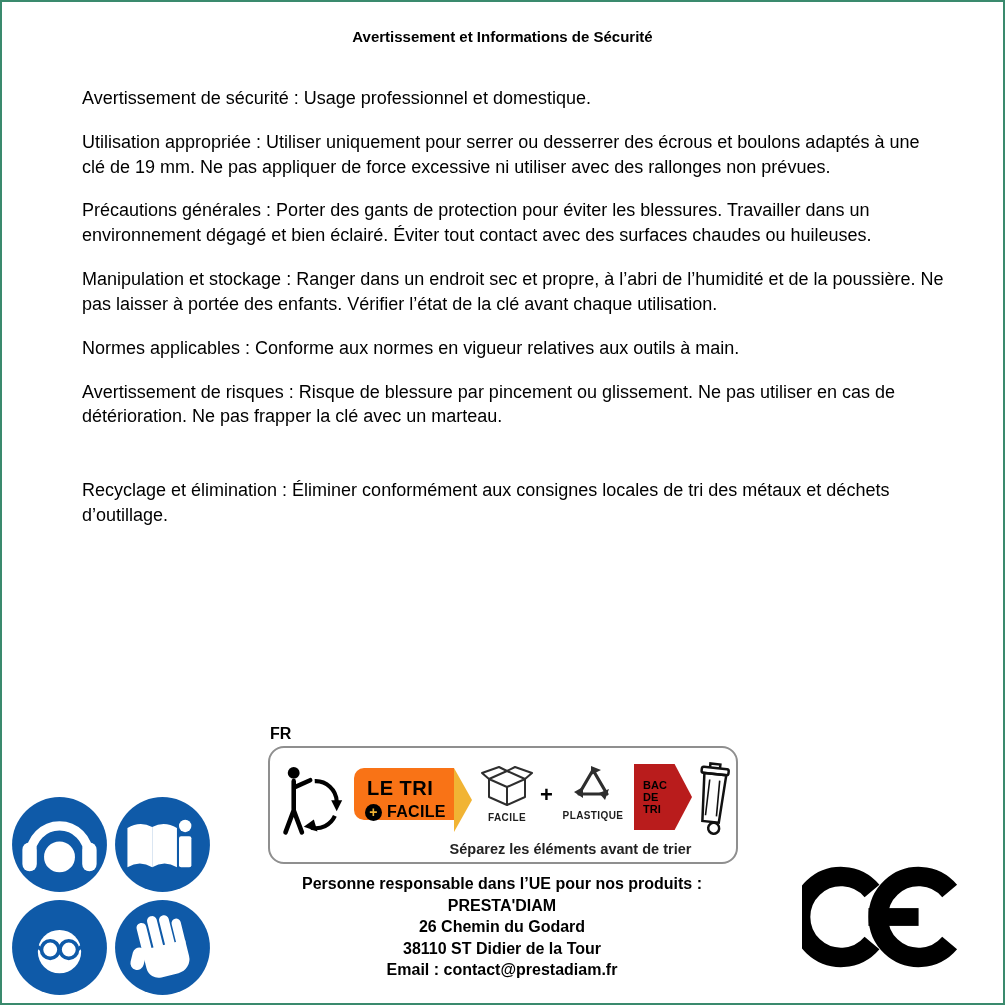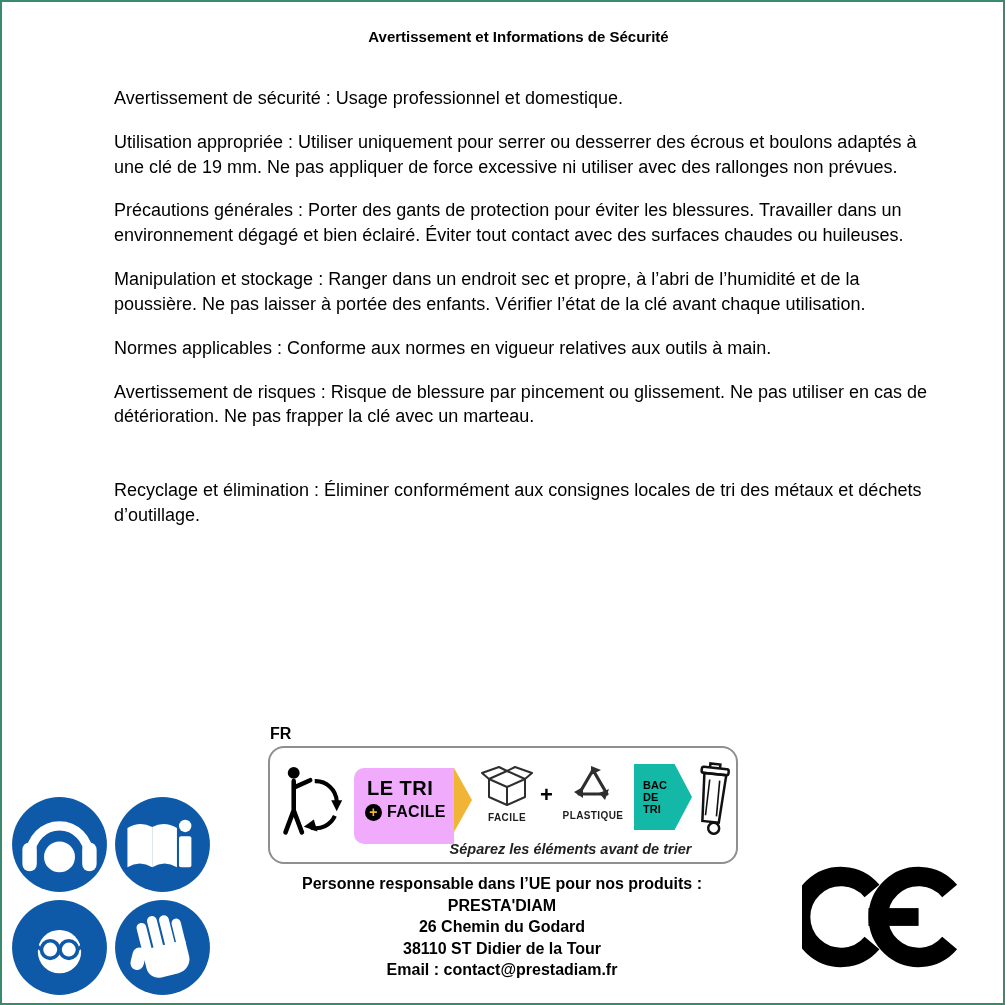--- a/index.html
+++ b/index.html
@@ -6,21 +6,20 @@
   html, body { margin: 0; padding: 0; background: #fff; }
   .page {
     position: relative;
     width: 1005px;
     height: 1005px;
     background: #fff;
     border: 2px solid #3a8a6d;
     font-family: "Liberation Sans", sans-serif;
     color: #000;
     overflow: hidden;
-    padding-left: 32px;
   }
   .title {
     margin: 0;
     padding-top: 26px;
     text-align: center;
     font-size: 15px;
     font-weight: 700;
   }
   .content {
     margin: 41px 48px 0 72px;
@@ -32,22 +31,22 @@
 
   
   .tri-block { position: absolute; left: 266px; top: 711px; width: 470px; }
   .fr-code { font-weight: 700; font-size: 16px; margin: 12px 0 3px 2px; }
   .tri-rect {
     position: relative; height: 118px; background: #fff;
     border: 2px solid #8f8f8f; border-radius: 16px;
   }
   .triman { position: absolute; left: 10px; top: 12px; }
   .tri-yellow {
-    position: absolute; left: 84px; top: 20px; width: 100px; height: 76px;
-    background: #f0abfc; border-radius: 10px 0 0 10px;
+    position: absolute; left: 84px; top: 20px; width: 100px; height: 52px;
+    background: #f97316; border-radius: 10px 0 0 10px;
   }
   .tri-yellow::after {
     content: ""; position: absolute; right: -18px; top: 0;
     border-top: 32px solid transparent; border-bottom: 32px solid transparent;
     border-left: 18px solid #F1B434;
   }
   .tri-line1 { font-size: 20px; font-weight: 800; letter-spacing: .5px; padding: 9px 0 0 13px; }
   .tri-line2 { display: flex; align-items: center; gap: 5px; padding: 3px 0 0 11px; font-size: 16px; font-weight: 800; letter-spacing: .3px; }
   .plus-disc {
     width: 17px; height: 17px; border-radius: 50%; background: #000; color: #F1B434;
@@ -55,29 +54,29 @@
     font-size: 14px; font-weight: 800; line-height: 1;
   }
   .mat { position: absolute; top: 16px; width: 66px; text-align: center; }
   .mat-carton { left: 204px; }
   .mat-plastique { left: 290px; }
   .mat svg { display: block; margin: 0 auto; }
   .mat-label { font-size: 10px; font-weight: 700; letter-spacing: .4px; margin-top: 4px; color: #1d1d1d; }
   .mat-plus { position: absolute; left: 270px; top: 34px; font-size: 22px; font-weight: 700; }
   .bac-chevron {
     position: absolute; left: 364px; top: 16px; width: 58px; height: 66px;
-    background: #14b8a6;
+    background: #b91c1c;
     clip-path: polygon(0 0, 70% 0, 100% 50%, 70% 100%, 0 100%);
     display: flex; flex-direction: column; justify-content: center; padding-left: 9px;
   }
   .bac-chevron div { font-size: 11px; font-weight: 800; line-height: 12px; }
   .bin { position: absolute; left: 424px; top: 12px; }
   .tri-footer {
     position: absolute; left: 175px; right: 40px; bottom: 5px;
-    text-align: center; font-style: italic; font-weight: 700; font-size: 14.5px; color: #222;
+    text-align: center; font-weight: 700; font-size: 14.5px; color: #222;
   }
 
   
   .pictos {
     position: absolute; left: 8px; top: 793px;
     display: grid; grid-template-columns: 99px 99px; grid-auto-rows: 99px; gap: 4px;
   }
   .picto svg { width: 99px; height: 99px; display: block; }
 
   

